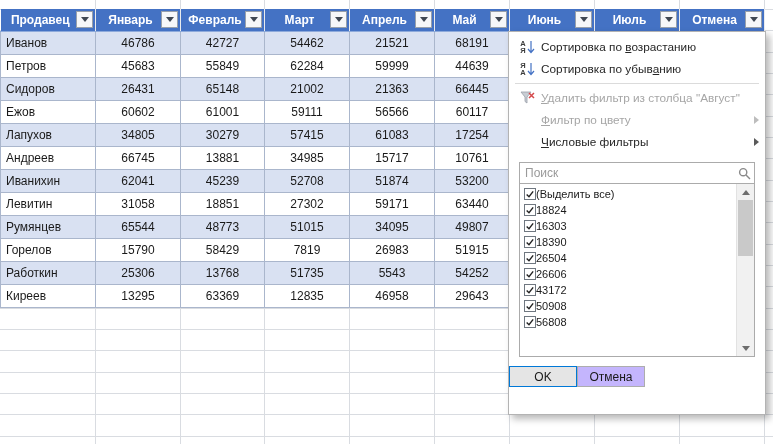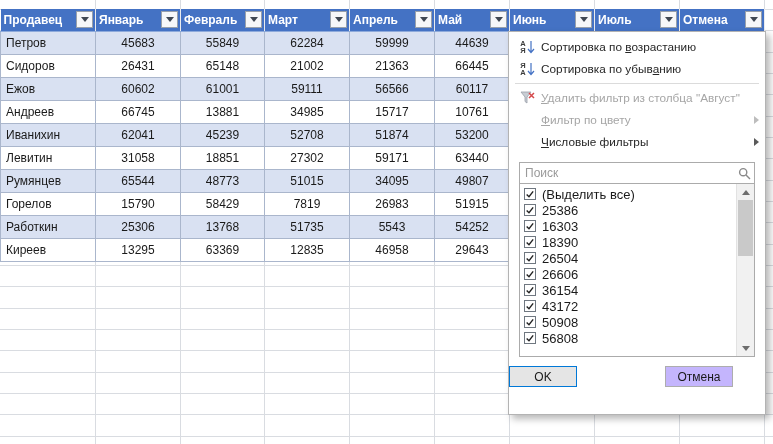--- a/index.html
+++ b/index.html
@@ -13,21 +13,21 @@
   .gridline-v{position:absolute;top:0;bottom:0;width:1px;background:#D9DCE1;}
   .hlines{position:absolute;left:0;right:0;top:9px;bottom:0;
     background:repeating-linear-gradient(to bottom,#D9DCE1 0 1px,transparent 1px 21.33px);}
   
   table.xl{position:absolute;left:0;top:9px;width:764px;z-index:1;
     border-collapse:collapse;table-layout:fixed;}
   table.xl th{
     background:var(--header-bg,#4472C4);color:var(--header-text,#fff);
     font-size:12px;font-weight:bold;height:22px;position:relative;
     border-right:1px solid rgba(255,255,255,.45);border-bottom:1px solid #8EAADB;
-    text-align:left;padding:0 18px 0 3px;white-space:nowrap;overflow:hidden;
+    text-align:center;padding:0 18px 0 3px;white-space:nowrap;overflow:hidden;
   }
   table.xl td{
     font-size:12px;color:#1a1a1a;height:20px;
     border:1px solid #AAB6CC;background:#fff;
     white-space:nowrap;overflow:hidden;
   }
   table.xl tbody tr:nth-child(odd) td{background:var(--band-row,#D9E1F2);}
   td.name-cell{text-align:left;padding-left:5px;}
   td.num-cell{text-align:center;}
   .filter-btn{
@@ -63,36 +63,36 @@
   .search-box input{
     width:100%;height:22px;box-sizing:border-box;border:1px solid #ABABAB;
     padding:2px 22px 2px 5px;font-size:12px;font-family:inherit;outline:none;
   }
   .search-box input::placeholder{color:#9a9a9a;}
   .mag{position:absolute;right:4px;top:4px;}
   
   .value-list{margin:5px 10px 0 10px;border:1px solid #ABABAB;height:172px;
     flex:none;display:flex;background:#fff;box-sizing:content-box;}
   .list-items{flex:1;overflow:hidden;padding:2px 0 0 4px;}
-  .list-item{display:flex;align-items:center;gap:6px;height:16px;font-size:13px;color:#1a1a1a;}
+  .list-item{display:flex;align-items:center;height:16px;font-size:11px;color:#1a1a1a;}
   .checkbox{width:12px;height:12px;border:1px solid #6f7780;background:#fff;
     flex:none;display:flex;align-items:center;justify-content:center;box-sizing:border-box;}
   
   .scrollbar{width:17px;flex:none;background:#F1F1F1;border-left:1px solid #E2E2E2;
     display:flex;flex-direction:column;align-items:center;}
   .sb-btn{height:16px;width:100%;display:flex;align-items:center;justify-content:center;flex:none;}
   .tri-up-sm{width:0;height:0;border-left:4px solid transparent;
     border-right:4px solid transparent;border-bottom:5px solid #6d6d6d;}
   .tri-down-sm{width:0;height:0;border-left:4px solid transparent;
     border-right:4px solid transparent;border-top:5px solid #6d6d6d;}
   .sb-thumb{width:15px;height:56px;background:#C9C9C9;flex:none;}
   .sb-track{flex:1;}
   
-  .menu-buttons{display:flex;justify-content:space-between;gap:17px;
-    margin-top:9px;padding-right:32px;flex:none;}
+  .menu-buttons{display:flex;justify-content:flex-start;gap:0;
+    margin-top:9px;padding-right:8px;flex:none;}
   .btn{width:68px;height:21px;font-size:12px;font-family:inherit;color:#1a1a1a;
     background:#c4b5fd;border:1px solid #ADADAD;padding:0;}
   .btn.ok{border:1px solid var(--ok-border,#0078D7);background:#E5E5E5;}
 </style>
 </head>
 <body style="--header-bg: #4472C4; --header-text: #FFFFFF; --band-row: #D9E1F2; --ok-border: #0078D7; --disabled-text: #A6A6A6;">
 
 <div class="grid-layer">
   <div class="hlines"></div>
   <div class="gridline-v" style="left:95px"></div>
@@ -144,20 +144,31 @@
         <th><span>Июль</span><span class="filter-btn">
             <span class="tri-down"></span>
           </span></th>
         <th><span>Отмена</span><span class="filter-btn">
             <span class="tri-down"></span>
           </span></th>
       </tr>
     </thead>
   <tbody id="table-body">
       <tr>
+        <td class="name-cell">Иванов</td>
+        <td class="num-cell">46786</td>
+        <td class="num-cell">42727</td>
+        <td class="num-cell">54462</td>
+        <td class="num-cell">21521</td>
+        <td class="num-cell">68191</td>
+        <td class="num-cell"></td>
+        <td class="num-cell"></td>
+        <td class="num-cell"></td>
+      </tr>
+      <tr>
         <td class="name-cell">Петров</td>
         <td class="num-cell">45683</td>
         <td class="num-cell">55849</td>
         <td class="num-cell">62284</td>
         <td class="num-cell">59999</td>
         <td class="num-cell">44639</td>
         <td class="num-cell"></td>
         <td class="num-cell"></td>
         <td class="num-cell"></td>
       </tr>
@@ -172,20 +183,31 @@
         <td class="num-cell"></td>
         <td class="num-cell"></td>
       </tr>
       <tr>
         <td class="name-cell">Ежов</td>
         <td class="num-cell">60602</td>
         <td class="num-cell">61001</td>
         <td class="num-cell">59111</td>
         <td class="num-cell">56566</td>
         <td class="num-cell">60117</td>
+        <td class="num-cell"></td>
+        <td class="num-cell"></td>
+        <td class="num-cell"></td>
+      </tr>
+      <tr>
+        <td class="name-cell">Лапухов</td>
+        <td class="num-cell">34805</td>
+        <td class="num-cell">30279</td>
+        <td class="num-cell">57415</td>
+        <td class="num-cell">61083</td>
+        <td class="num-cell">17254</td>
         <td class="num-cell"></td>
         <td class="num-cell"></td>
         <td class="num-cell"></td>
       </tr>
       <tr>
         <td class="name-cell">Андреев</td>
         <td class="num-cell">66745</td>
         <td class="num-cell">13881</td>
         <td class="num-cell">34985</td>
         <td class="num-cell">15717</td>
@@ -337,21 +359,21 @@
             </svg>
           </span>
           <span>(Выделить все)</span>
         </div>
         <div class="list-item">
           <span class="checkbox">
             <svg width="12" height="12" viewBox="0 0 12 12">
               <polyline points="2,6.5 4.8,9.2 9.8,2.8" fill="none" stroke="#222" stroke-width="1.7"></polyline>
             </svg>
           </span>
-          <span>25386</span>
+          <span>18824</span>
         </div>
         <div class="list-item">
           <span class="checkbox">
             <svg width="12" height="12" viewBox="0 0 12 12">
               <polyline points="2,6.5 4.8,9.2 9.8,2.8" fill="none" stroke="#222" stroke-width="1.7"></polyline>
             </svg>
           </span>
           <span>16303</span>
         </div>
         <div class="list-item">
@@ -370,28 +392,20 @@
           </span>
           <span>26504</span>
         </div>
         <div class="list-item">
           <span class="checkbox">
             <svg width="12" height="12" viewBox="0 0 12 12">
               <polyline points="2,6.5 4.8,9.2 9.8,2.8" fill="none" stroke="#222" stroke-width="1.7"></polyline>
             </svg>
           </span>
           <span>26606</span>
-        </div>
-        <div class="list-item">
-          <span class="checkbox">
-            <svg width="12" height="12" viewBox="0 0 12 12">
-              <polyline points="2,6.5 4.8,9.2 9.8,2.8" fill="none" stroke="#222" stroke-width="1.7"></polyline>
-            </svg>
-          </span>
-          <span>36154</span>
         </div>
         <div class="list-item">
           <span class="checkbox">
             <svg width="12" height="12" viewBox="0 0 12 12">
               <polyline points="2,6.5 4.8,9.2 9.8,2.8" fill="none" stroke="#222" stroke-width="1.7"></polyline>
             </svg>
           </span>
           <span>43172</span>
         </div>
         <div class="list-item">

